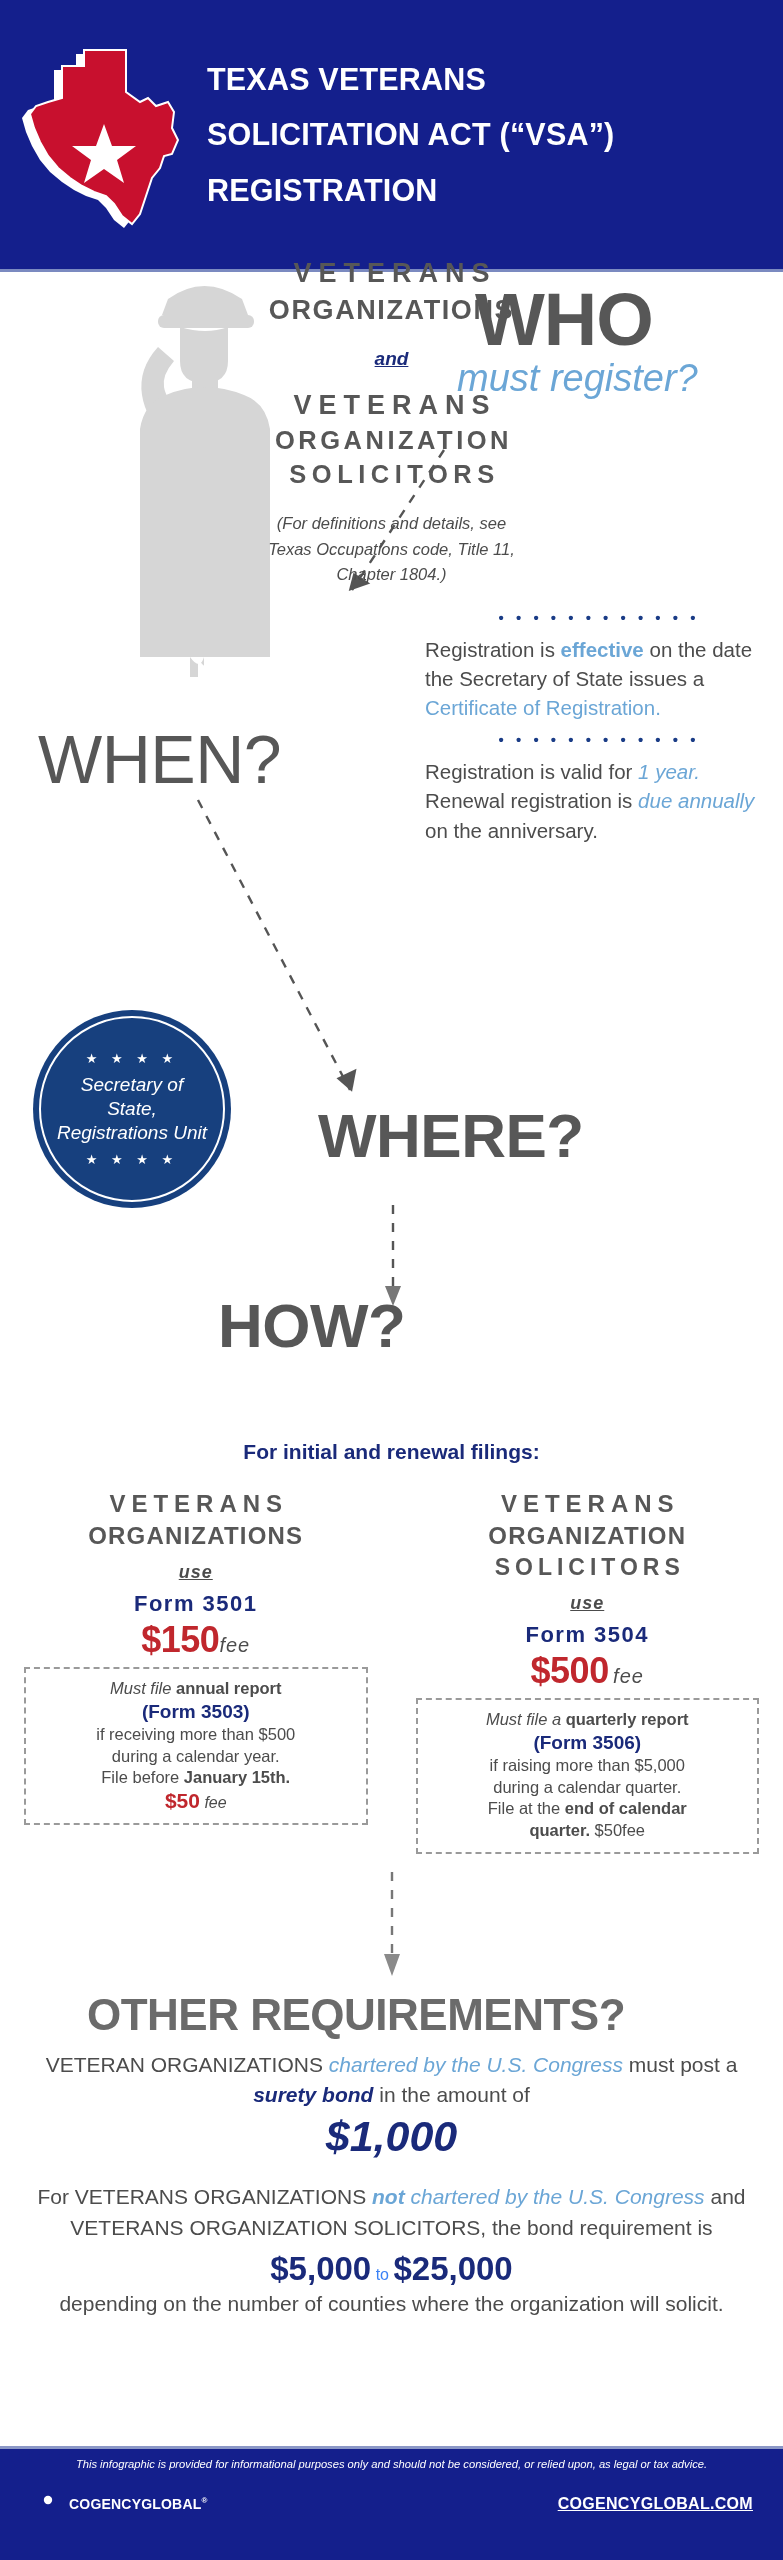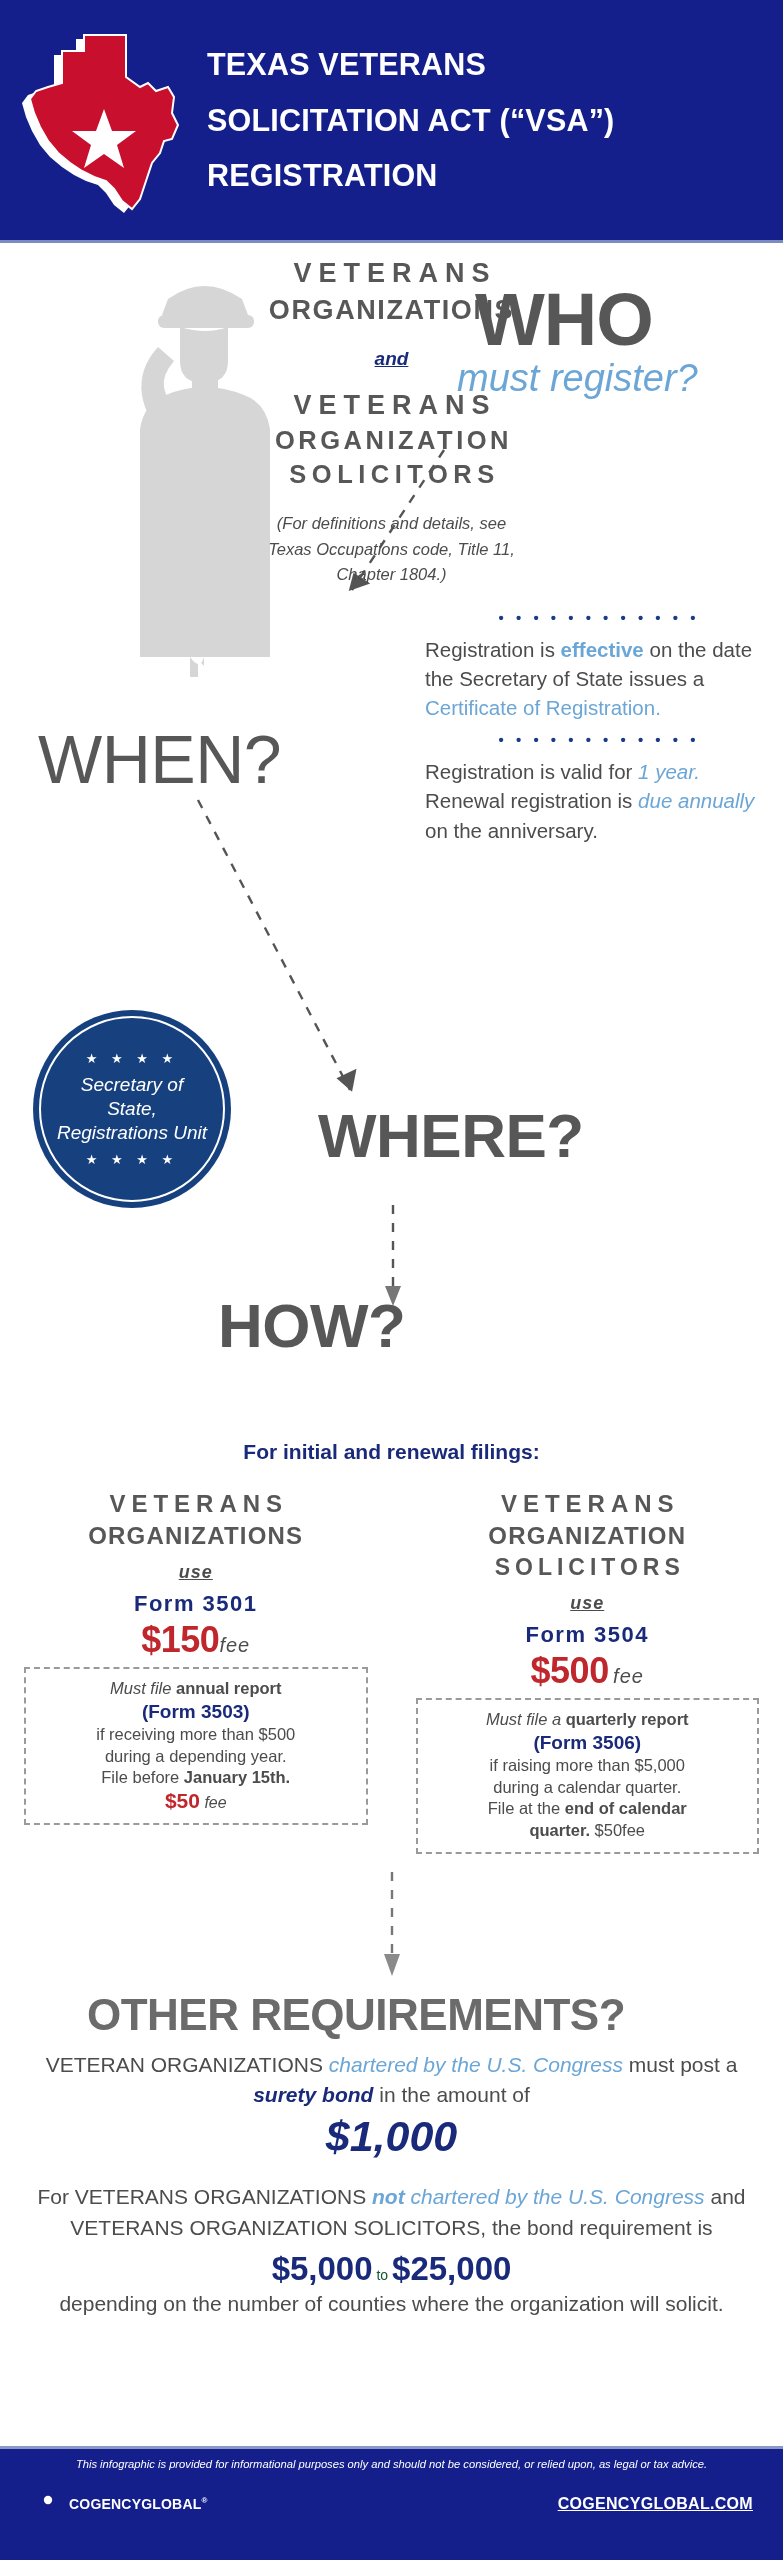--- a/index.html
+++ b/index.html
@@ -13,21 +13,21 @@
     width: 783px;
     height: 2560px;
     background: #ffffff;
     overflow: hidden;
   }
 
   
   .header {
     position: relative;
     width: 783px;
-    height: 243px;
+    height: 272px;
     background: #141f8c;
     display: flex;
     align-items: center;
     border-bottom: 3px solid #7b8ac0;
   }
   .tx-logo {
     width: 175px;
     height: 210px;
     margin-left: 22px;
     flex: 0 0 auto;
@@ -388,23 +388,23 @@
     margin-top: 2px;
   }
   .range-amt {
     font-size: 33px;
     font-weight: bold;
     color: #1a2a7a;
     line-height: 1.2;
     margin-top: 6px;
   }
   .range-amt .to {
-    font-size: 14px;
+    font-size: 16px;
     font-weight: normal;
-    color: #14532d;
+    color: #3b82f6;
   }
   .spacer-p { margin-top: 22px; }
 
   
   .footer {
     position: absolute;
     left: 0; top: 2446px;
     width: 783px;
     height: 114px;
     background: #141f8c;
@@ -564,21 +564,21 @@
       <div class="fc-form">Form 3501</div>
       <div class="fc-fee">
         <span class="amt">$150</span><span class="lbl">fee</span>
       </div>
       <div class="dashbox">
         <div class="db-l">
           <span class="it">Must file </span><span class="bd">annual report</span>
         </div>
         <div class="db-form">(Form 3503)</div>
         <div class="db-l">if receiving more than $500</div>
-        <div class="db-l">during a depending year.</div>
+        <div class="db-l">during a calendar year.</div>
         <div class="db-l">
           <span>File before </span><span class="bd">January 15th.</span>
         </div>
         <div class="db-fee">
           <span class="amt50">$50</span>
           <span class="lbl50">fee</span>
         </div>
       </div>
     </div>
 

